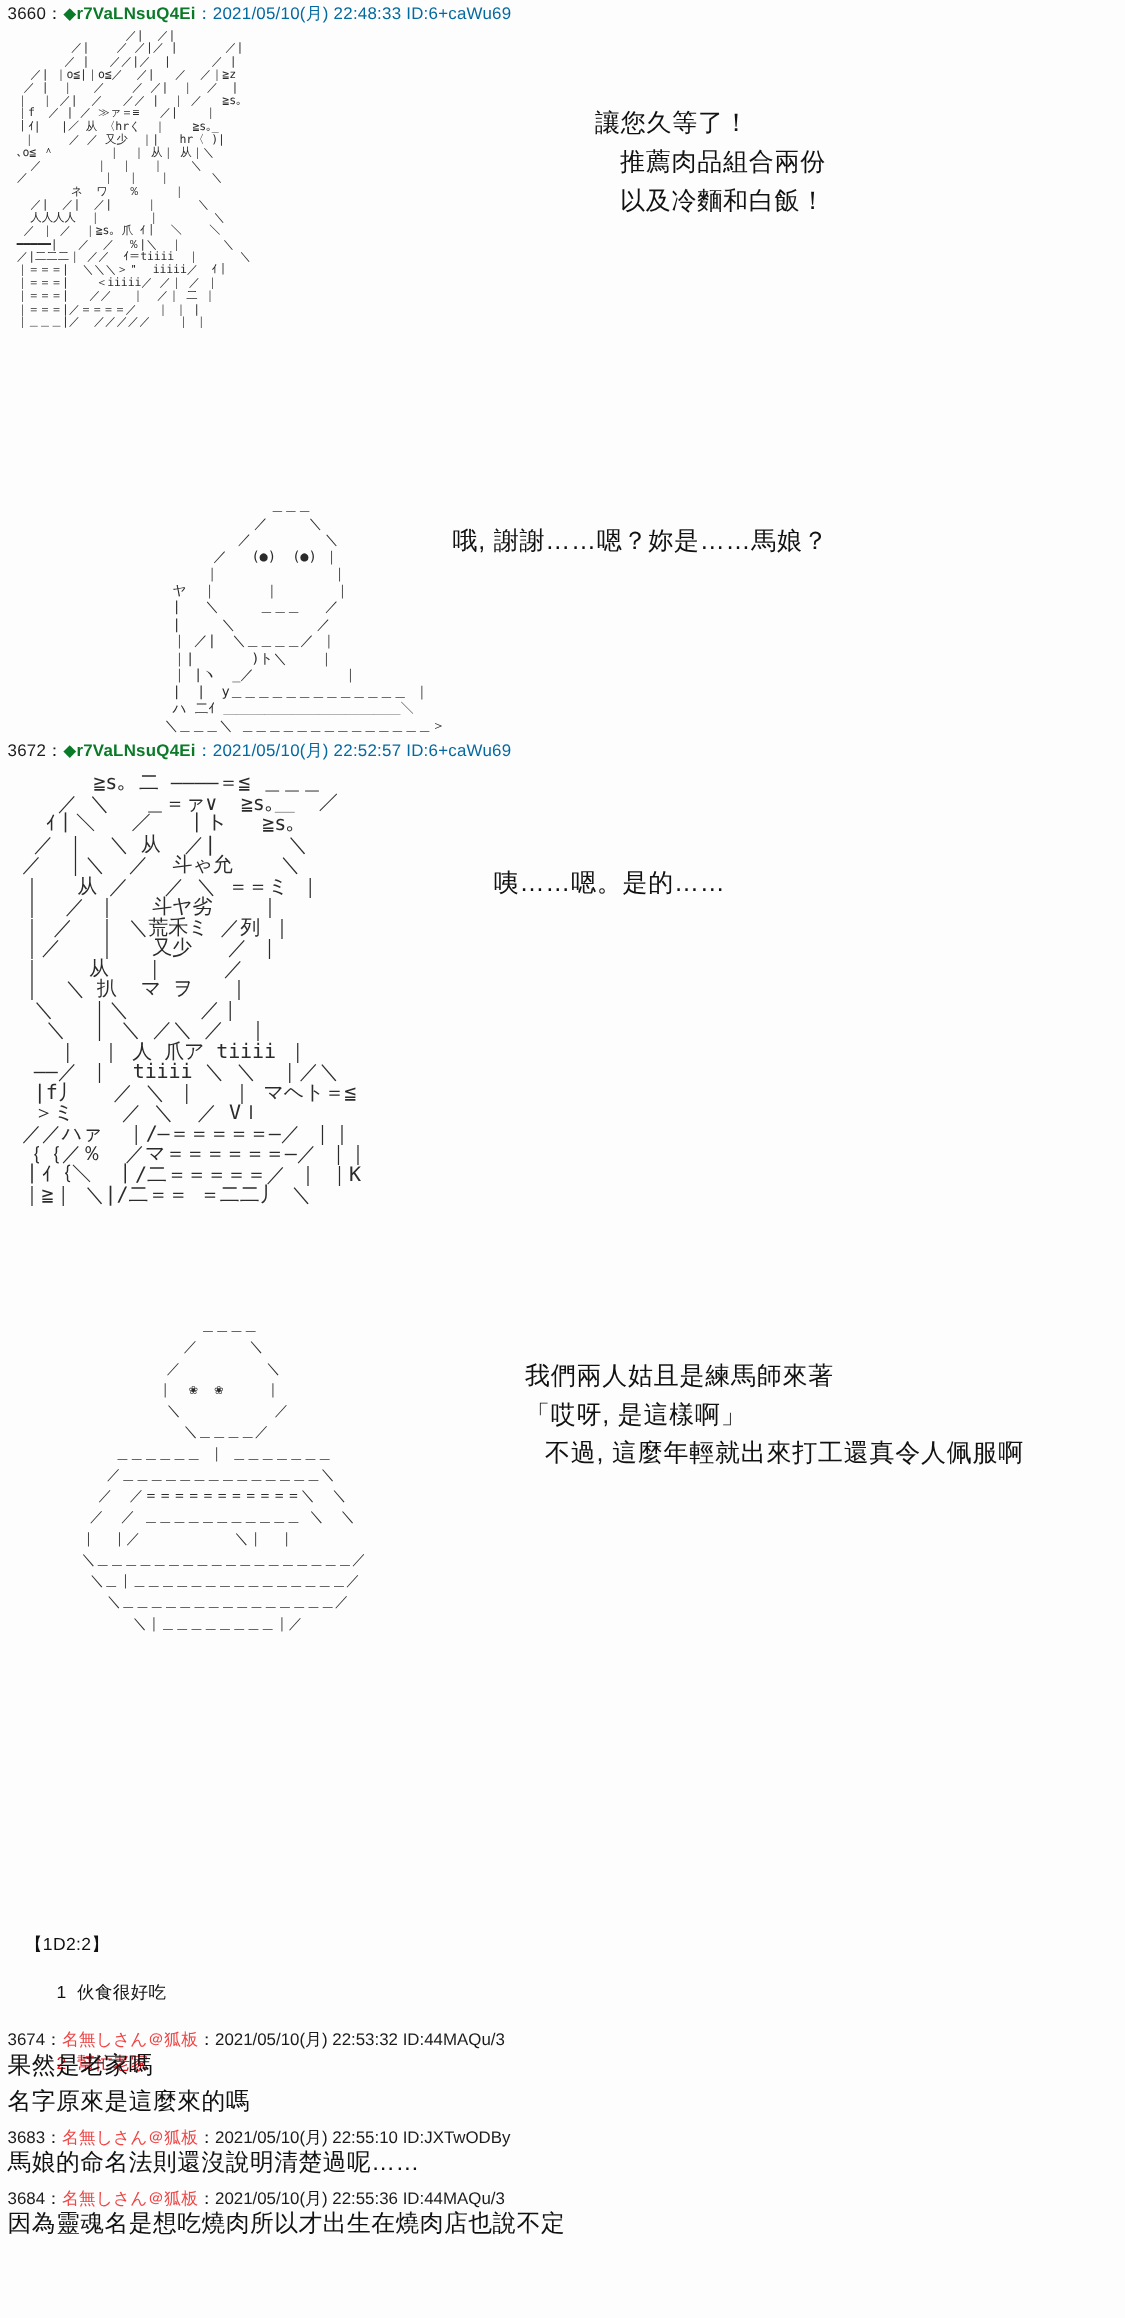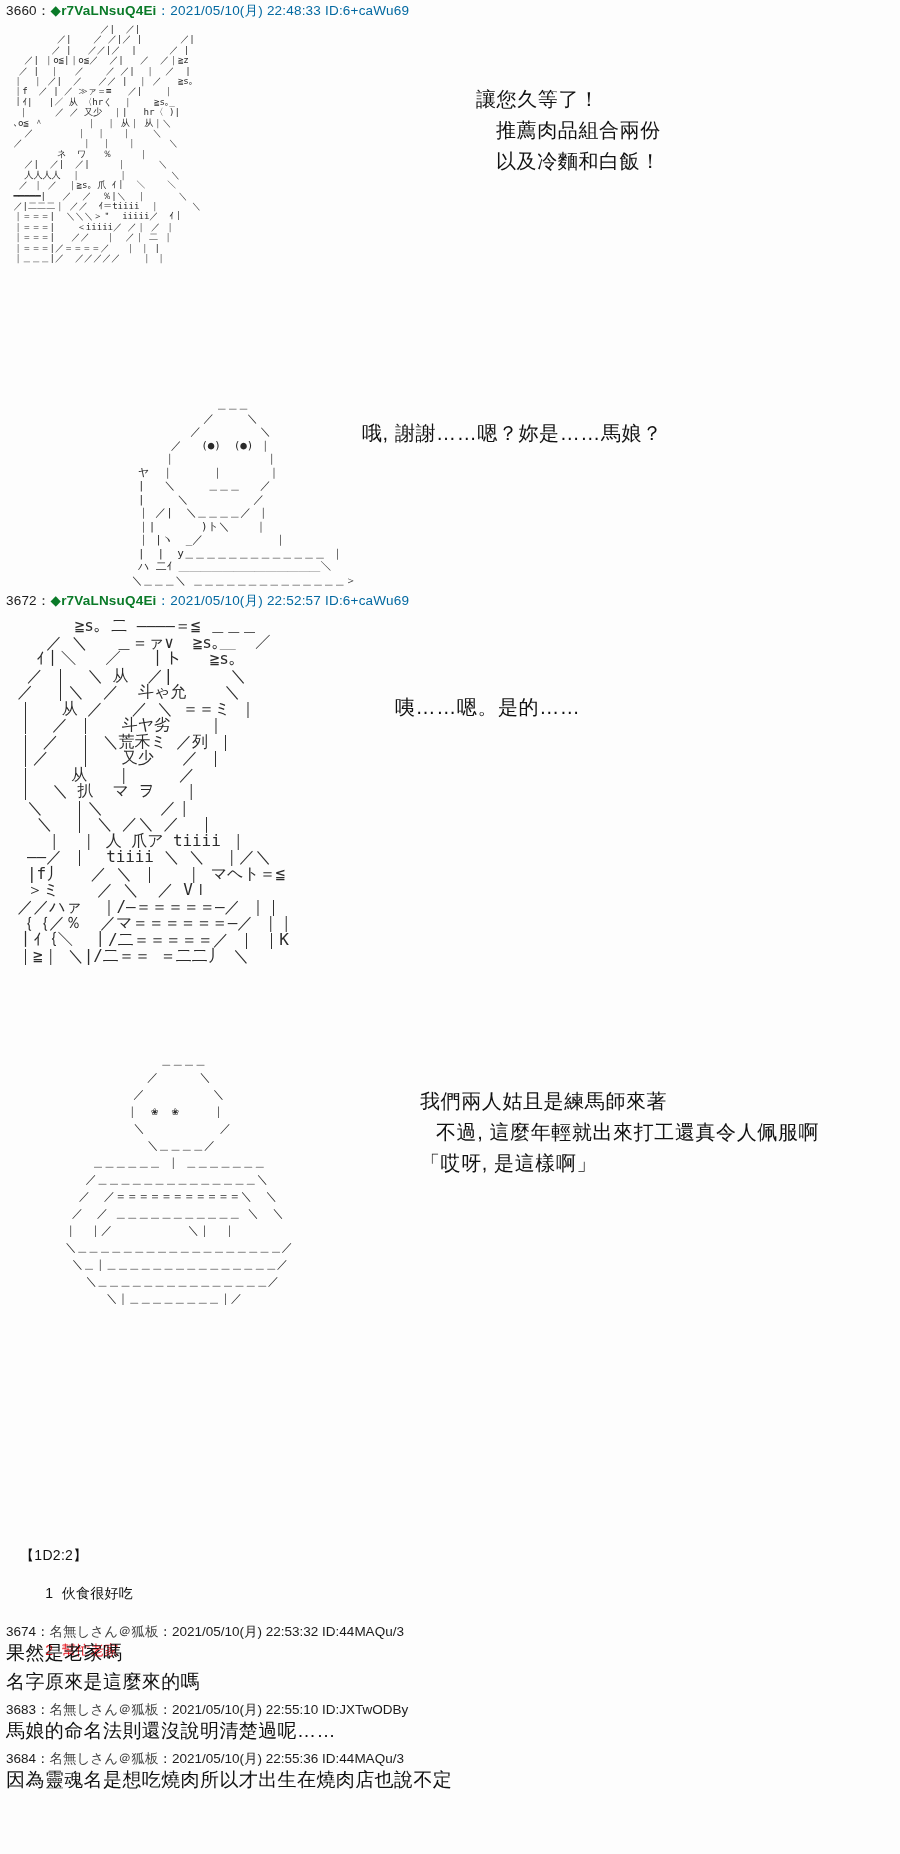--- a/index.html
+++ b/index.html
@@ -72,21 +72,21 @@
   .dice .chosen { color: #e8121c; }
 
   
   .reply { padding-left: 6px; }
   .reply-head {
     font-size: 13.5px;
     line-height: 20px;
     white-space: nowrap;
     color: #1b1b1b;
   }
-  .reply-head .name-anon { color: #404040; }
+  .reply-head .name-anon { color: #ef4444; }
   .reply-body {
     font-size: 19px;
     line-height: 21px;
     color: #111;
     letter-spacing: 0.4px;
     white-space: nowrap;
   }
   .spacer-8 { height: 8px; }
 
   
@@ -199,22 +199,22 @@
  ／  ／ ＿＿＿＿＿＿＿＿＿＿＿ ＼  ＼
 ｜  ｜／           ＼｜  ｜
 ＼＿＿＿＿＿＿＿＿＿＿＿＿＿＿＿＿＿＿／
  ＼＿｜＿＿＿＿＿＿＿＿＿＿＿＿＿＿＿／
    ＼＿＿＿＿＿＿＿＿＿＿＿＿＿＿＿／
       ＼｜＿＿＿＿＿＿＿＿｜／</div>
   </div>
 
   <div class="dialogue" style="left:420px; top:1086px;">
     <div>我們兩人姑且是練馬師來著</div>
+    <div>「哎呀, 是這樣啊」</div>
     <div style="padding-left:16px;">不過, 這麼年輕就出來打工還真令人佩服啊</div>
-    <div>「哎呀, 是這樣啊」</div>
   </div>
 
   <div class="dice" style="position:absolute; left:0px; top:1546px;">
     <div>【1D2:2】</div>
     <div class="opt-row">
       <span>1</span><span>&nbsp;&nbsp;</span><span>伙食很好吃</span>
     </div>
     <div class="opt-row chosen">
       <span>2</span><span>&nbsp;&nbsp;</span><span>幫忙老家</span>
     </div>

